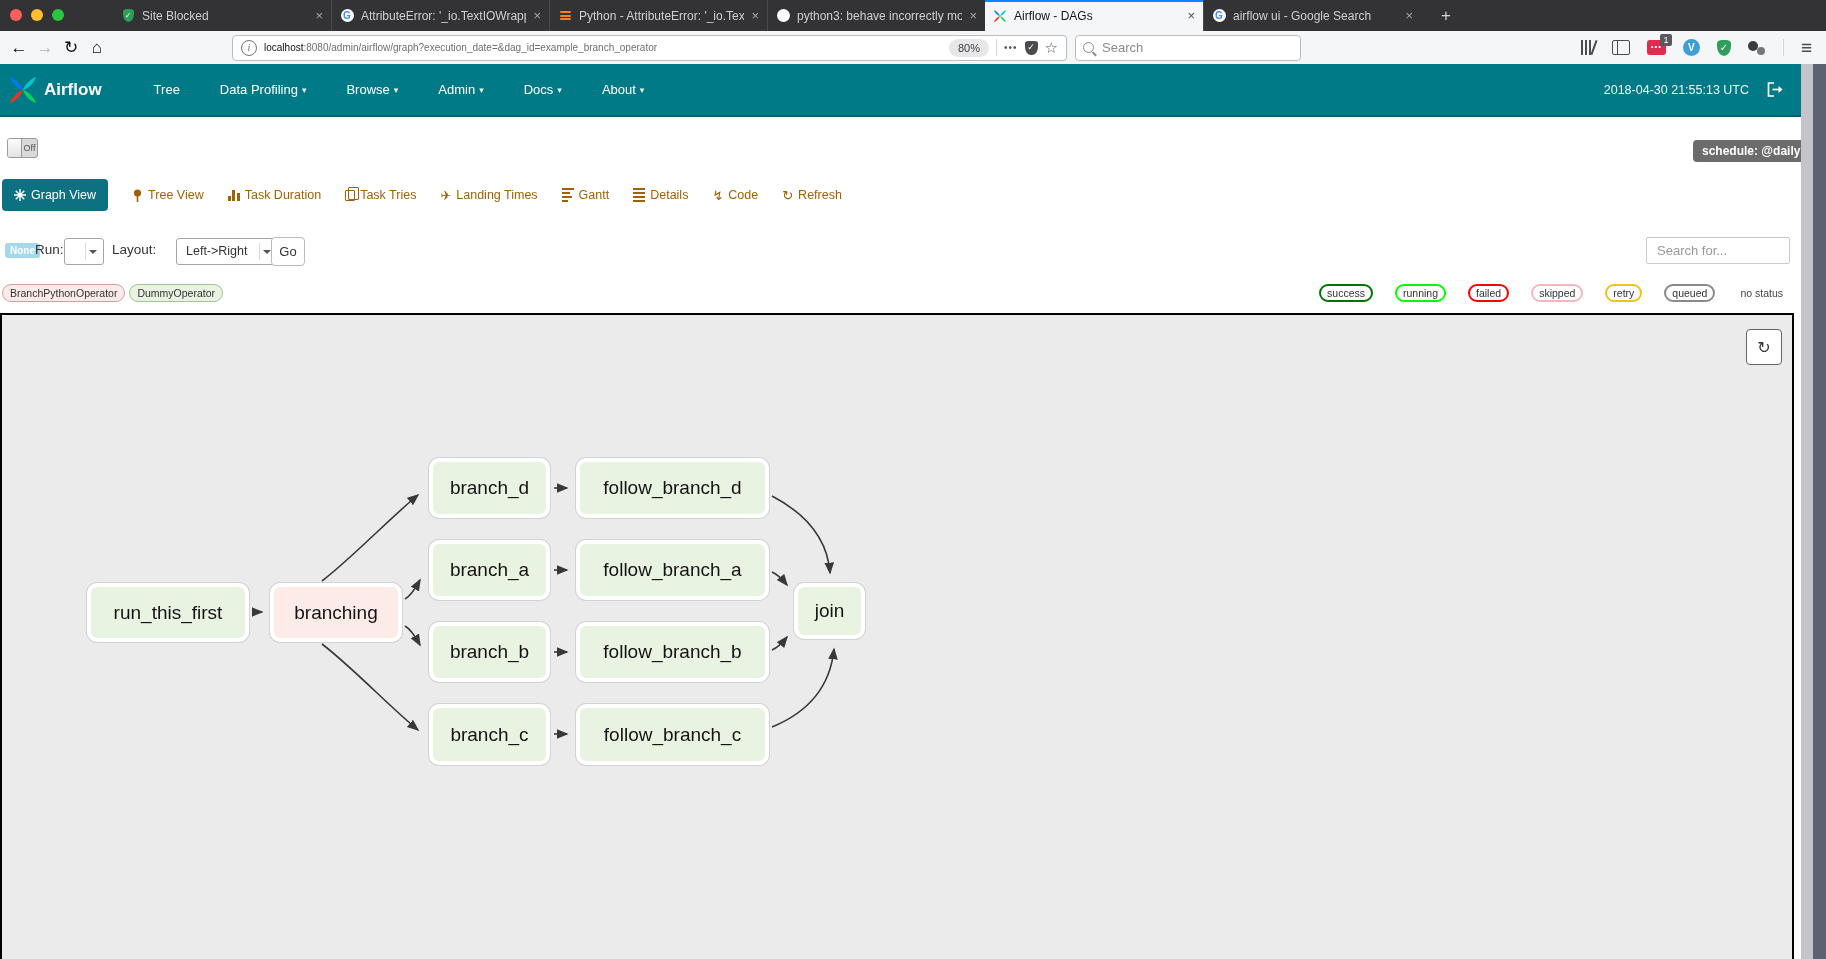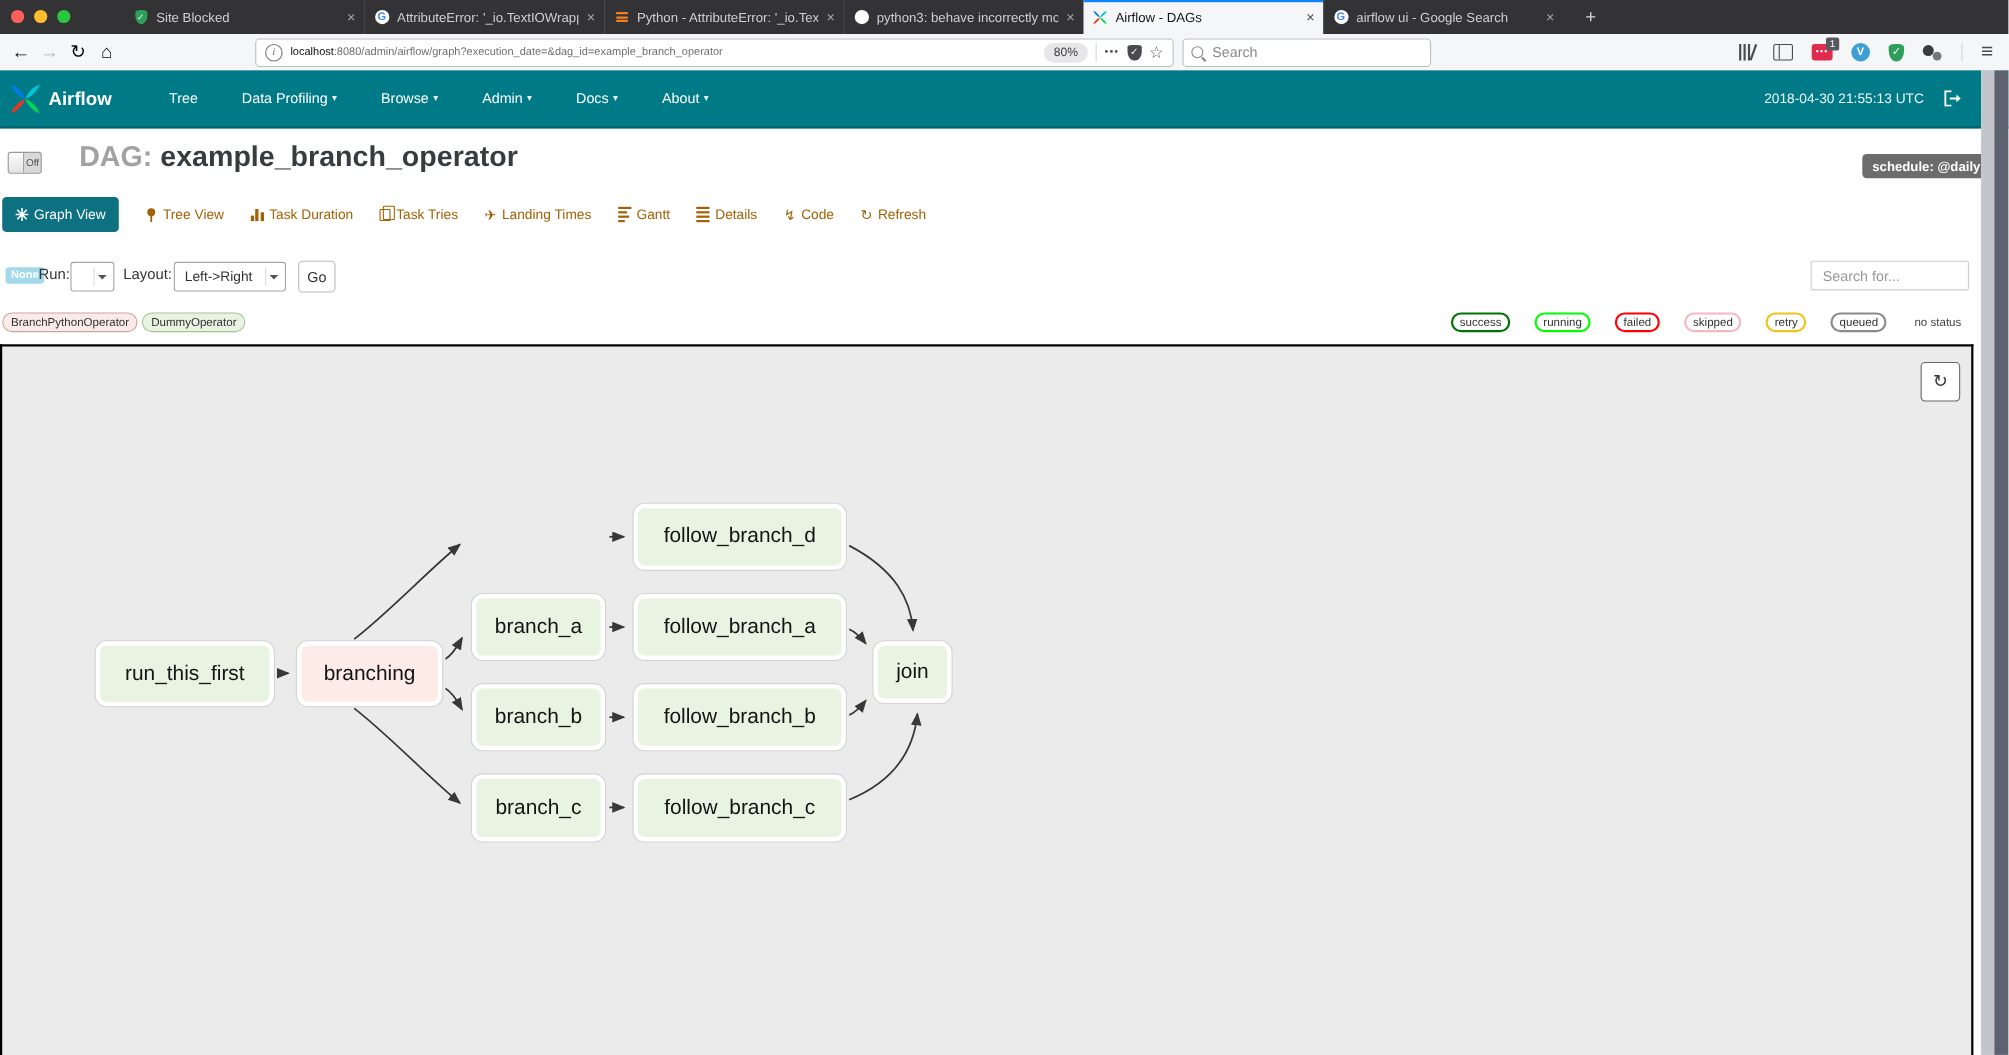--- a/index.html
+++ b/index.html
@@ -100,21 +100,21 @@
   
   .controls{position:absolute;left:0;top:120px;height:30px;width:100%;font-size:13.5px;color:#333;}
   .none-badge{position:absolute;left:5px;top:6px;background:#a3d9ea;color:#fff;font-size:10px;font-weight:bold;border-radius:3px;padding:2px 5px;}
   .lbl-run{position:absolute;left:35px;top:5px;}
   .sel{position:absolute;background:#fff;border:1px solid #a5a5a5;border-radius:3px;box-sizing:border-box;height:27px;top:1px;font-size:12.5px;color:#333;}
   .sel:after{content:"";position:absolute;right:6px;top:11px;border:4px solid transparent;border-top-color:#555;}
   .sel .dv{position:absolute;right:17px;top:4px;bottom:4px;width:1px;background:#dcdcdc;}
   .sel .val{position:absolute;left:9px;top:5px;white-space:nowrap;}
   .sel-run{left:64px;width:40px;}
   .lbl-layout{position:absolute;left:112px;top:5px;}
-  .sel-layout{left:158px;width:102px;}
+  .sel-layout{left:176px;width:102px;}
   .go-btn{position:absolute;left:271px;top:0;width:34px;height:29px;background:#fff;border:1px solid #bbb;border-radius:4px;box-sizing:border-box;font-size:13px;color:#333;display:flex;align-items:center;justify-content:center;}
   .ctl-search{position:absolute;left:1646px;top:0;width:144px;height:27px;border:1px solid #ccc;border-radius:2px;box-sizing:border-box;display:flex;align-items:center;padding:0 8px;}
   .ctl-search input::placeholder{color:#999;}
   
   .legend{position:absolute;left:0;top:167px;width:100%;height:20px;font-size:10.5px;color:#333;}
   .ops{position:absolute;left:2px;top:0;display:flex;gap:4px;}
   .op{border:1px solid；border-radius:9px;padding:2px 7px;}
   .op{border:1px solid #999;border-radius:9px;padding:2px 7px;}
   .op-branch{background:#fbebe8;border-color:#cfa39d;}
   .op-dummy{background:#e9f3e1;border-color:#a4c496;}
@@ -286,24 +286,20 @@
     </svg>
   </div>
 </div>
 
 <div class="page">
 
   <div class="dag-header">
     <div class="toggle">
       <span class="knob"></span>
       <span class="t-label">Off</span>
-    </div>
-    <div class="dag-title">
-      <span class="prefix">DAG:</span>
-      <span class="id">example_branch_operator</span>
     </div>
     <div class="schedule">schedule: @daily</div>
   </div>
 
   <div class="viewtabs">
     <span class="vt active">
       <svg width="12" height="12" viewBox="0 0 12 12">
           <g stroke="#fff" stroke-width="1.4">
             <path d="M6 0v12M0 6h12M1.7 1.7l8.6 8.6M10.3 1.7l-8.6 8.6"></path>
           </g>
@@ -414,20 +410,21 @@
         <path marker-end="url(#arr)" d="M552 419 L565 419"></path>
         <path marker-end="url(#arr)" d="M770 181 C812 203,826 230,828 258"></path>
         <path marker-end="url(#arr)" d="M770 257 C777 260,781 265,785 270"></path>
         <path marker-end="url(#arr)" d="M770 335 C777 332,781 327,785 322"></path>
         <path marker-end="url(#arr)" d="M770 412 C814 394,829 364,832 334"></path>
       </g>
     </svg>
 
     <div class="node" style="left:85px;top:268px;width:162px;height:59px;">run_this_first</div>
     <div class="node pink" style="left:268px;top:268px;width:132px;height:59px;">branching</div>
+    <div class="node" style="left:427px;top:143px;width:121px;height:60px;">branch_d</div>
     <div class="node" style="left:574px;top:143px;width:193px;height:60px;">follow_branch_d</div>
     <div class="node" style="left:427px;top:225px;width:121px;height:60px;">branch_a</div>
     <div class="node" style="left:574px;top:225px;width:193px;height:60px;">follow_branch_a</div>
     <div class="node" style="left:427px;top:307px;width:121px;height:60px;">branch_b</div>
     <div class="node" style="left:574px;top:307px;width:193px;height:60px;">follow_branch_b</div>
     <div class="node" style="left:427px;top:389px;width:121px;height:61px;">branch_c</div>
     <div class="node" style="left:574px;top:389px;width:193px;height:61px;">follow_branch_c</div>
     <div class="node" style="left:792px;top:268px;width:71px;height:56px;">join</div>
 
     <div class="gb-refresh">

